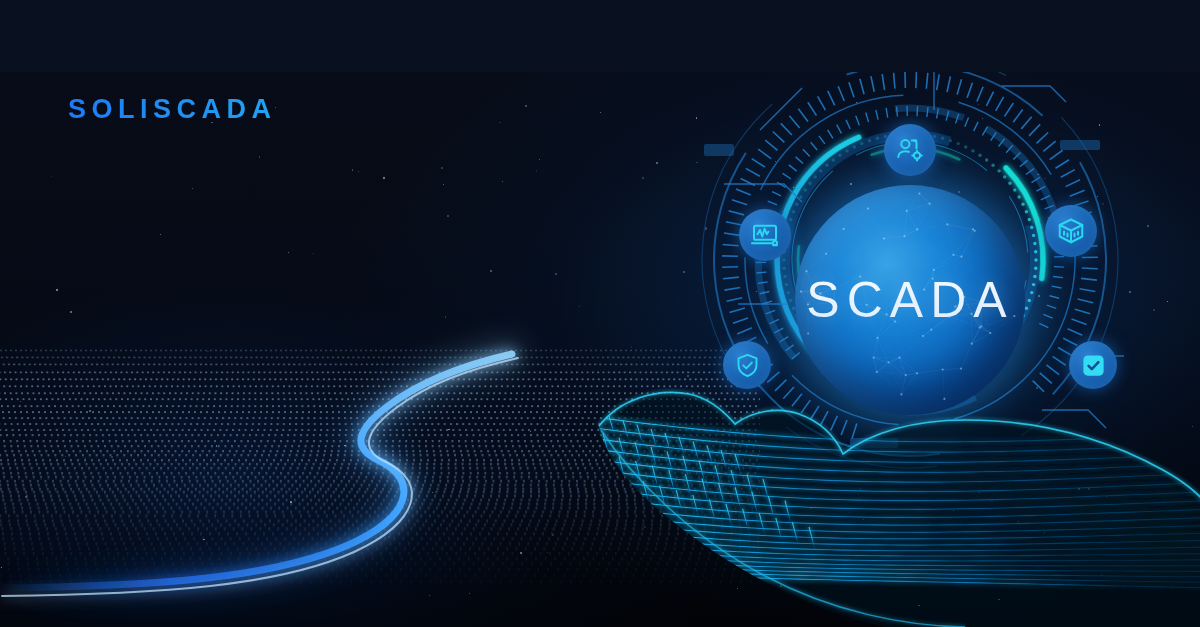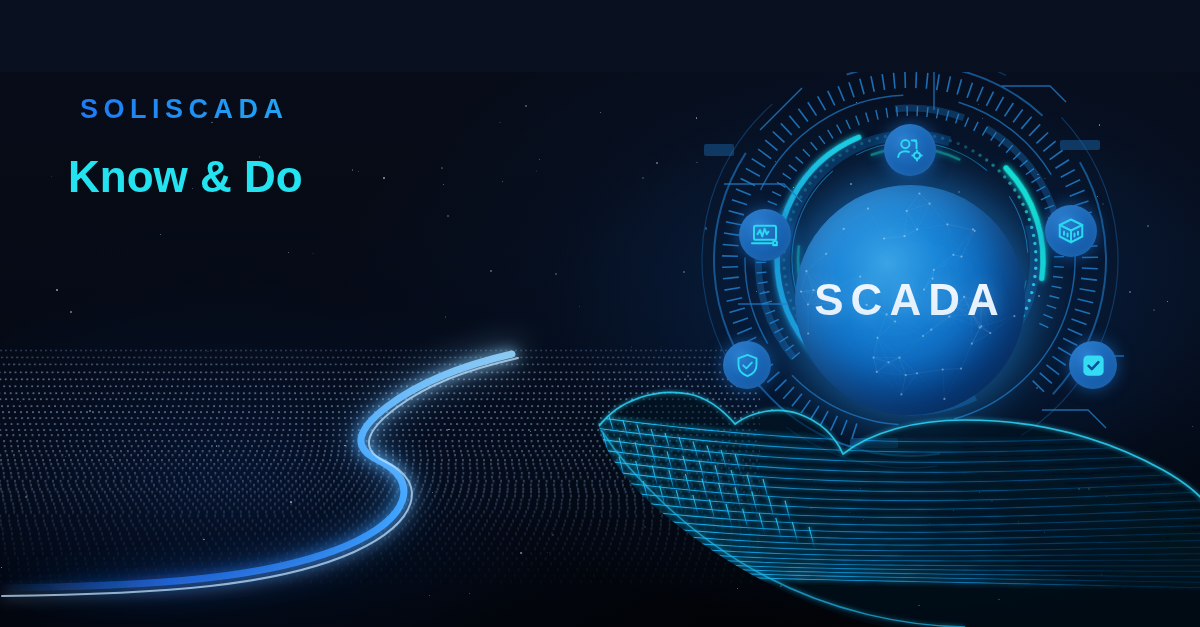--- a/index.html
+++ b/index.html
@@ -60,21 +60,21 @@
       radial-gradient(circle at 40% 34%, #3aa3e6 0%, #1b87d8 24%, #1070c6 48%, #0a53a8 72%, #063f86 100%);
     box-shadow:
       0 0 42px 10px rgba(30,140,225,.50),
       inset -14px -18px 48px rgba(3,26,62,.75),
       inset 10px 12px 40px rgba(130,205,255,.30);
   }
   .sphere-net{position:absolute;inset:0;border-radius:50%;overflow:hidden;opacity:.55;}
   .sphere-label{
     position:absolute;inset:0;
     display:flex;align-items:center;justify-content:center;
-    font-size:44px;font-weight:700;letter-spacing:7px;
+    font-size:50px;font-weight:400;letter-spacing:7px;
     background:linear-gradient(180deg,#ffffff 0%,#f2f8ff 45%,#b9d8f4 100%);
     -webkit-background-clip:text;background-clip:text;
     color:transparent;
     text-shadow:0 0 18px rgba(180,225,255,.25);
   }
 
   
   .badge{
     position:absolute;border-radius:50%;
     display:flex;align-items:center;justify-content:center;
@@ -90,21 +90,20 @@
   }
   .hand svg{display:block;overflow:visible;}
 
   
   .text-block{position:absolute;left:68px;top:96px;width:640px;}
   .logo{
     font-size:27px;font-weight:700;letter-spacing:5.5px;
     background:linear-gradient(90deg,#1e7bf5 0%,#23b7f0 48%,#22e4e8 100%);
     -webkit-background-clip:text;background-clip:text;color:transparent;
     line-height:1;
-    margin-left:12px;
   }
   .headline{
     margin-top:46px;
     font-size:62px;font-weight:700;letter-spacing:-.5px;line-height:1.05;
     background:linear-gradient(90deg,#1f7bf2 0%,#1e93f0 42%,#1fd4ec 78%,#24ecea 100%);
     -webkit-background-clip:text;background-clip:text;color:transparent;
     white-space:nowrap;
   }
   .subhead{
     margin-top:31px;
@@ -1038,16 +1037,15 @@
                C 286 60, 330 48, 380 48 C 452 48, 520 66, 578 98
                C 610 116, 628 134, 630 152" fill="none" stroke="#2fd8fb" stroke-width="1.7" opacity=".9" filter="url(#handGlow)"></path>
       <path d="M16 58 C 46 104, 104 164, 180 204 C 248 240, 320 254, 380 255" fill="none" stroke="#23c1f5" stroke-width="1.5" opacity=".75" filter="url(#handGlow)"></path>
     </svg>
   </div>
 
   <div class="top-band"></div>
 
   <div class="text-block">
     <div class="logo">SOLISCADA</div>
-    <div class="subhead">Know &amp; Do</div>
   </div>
 
 </div>
 
 </body></html>

